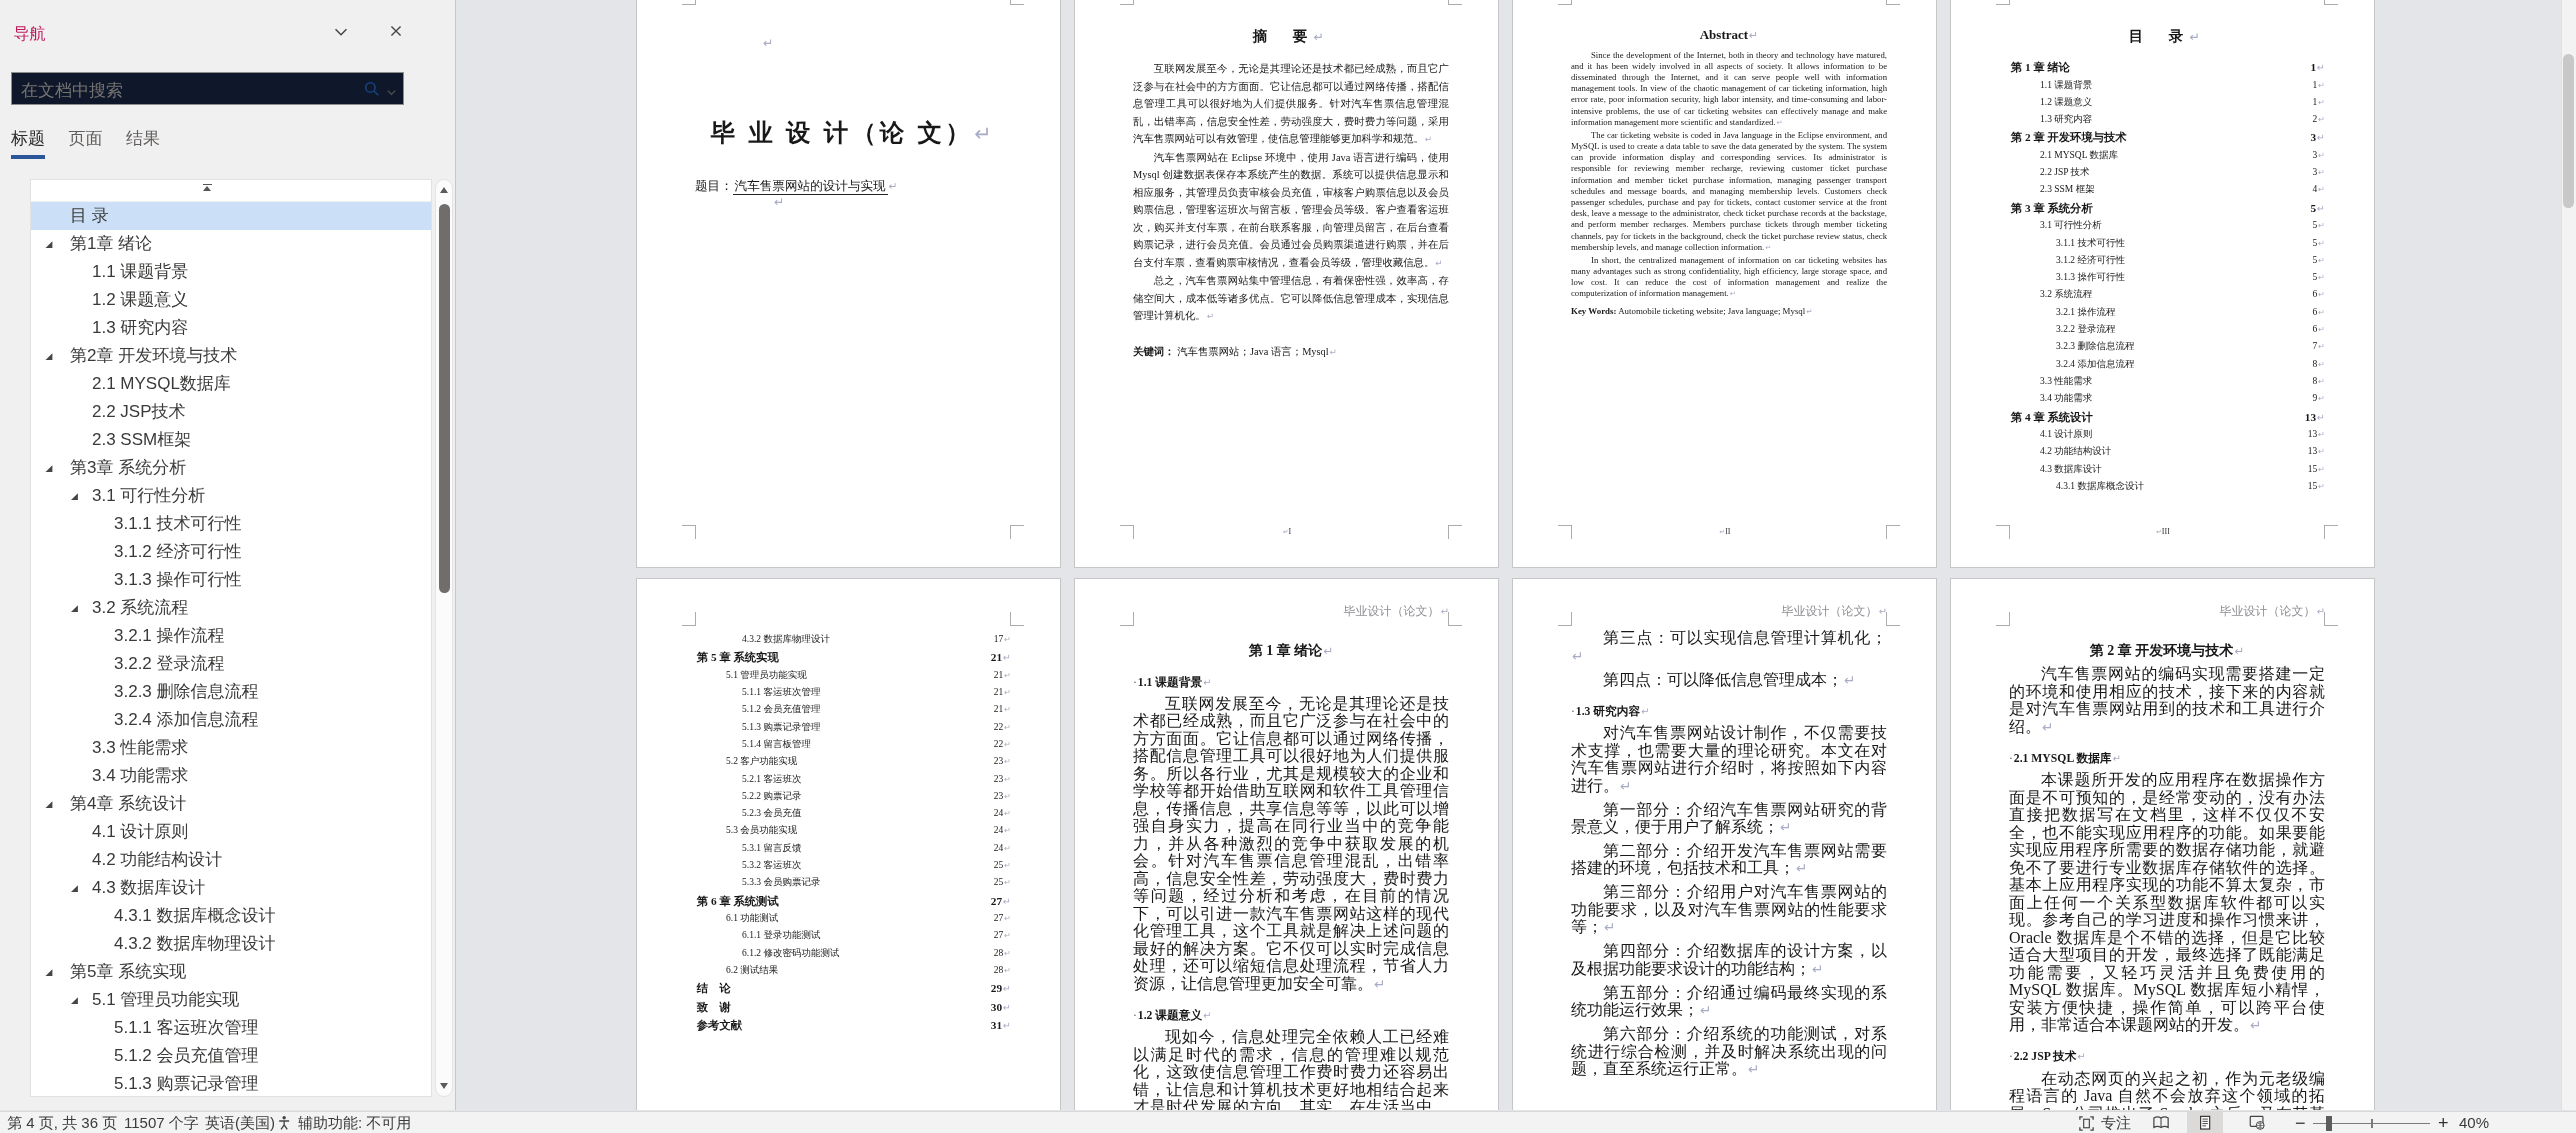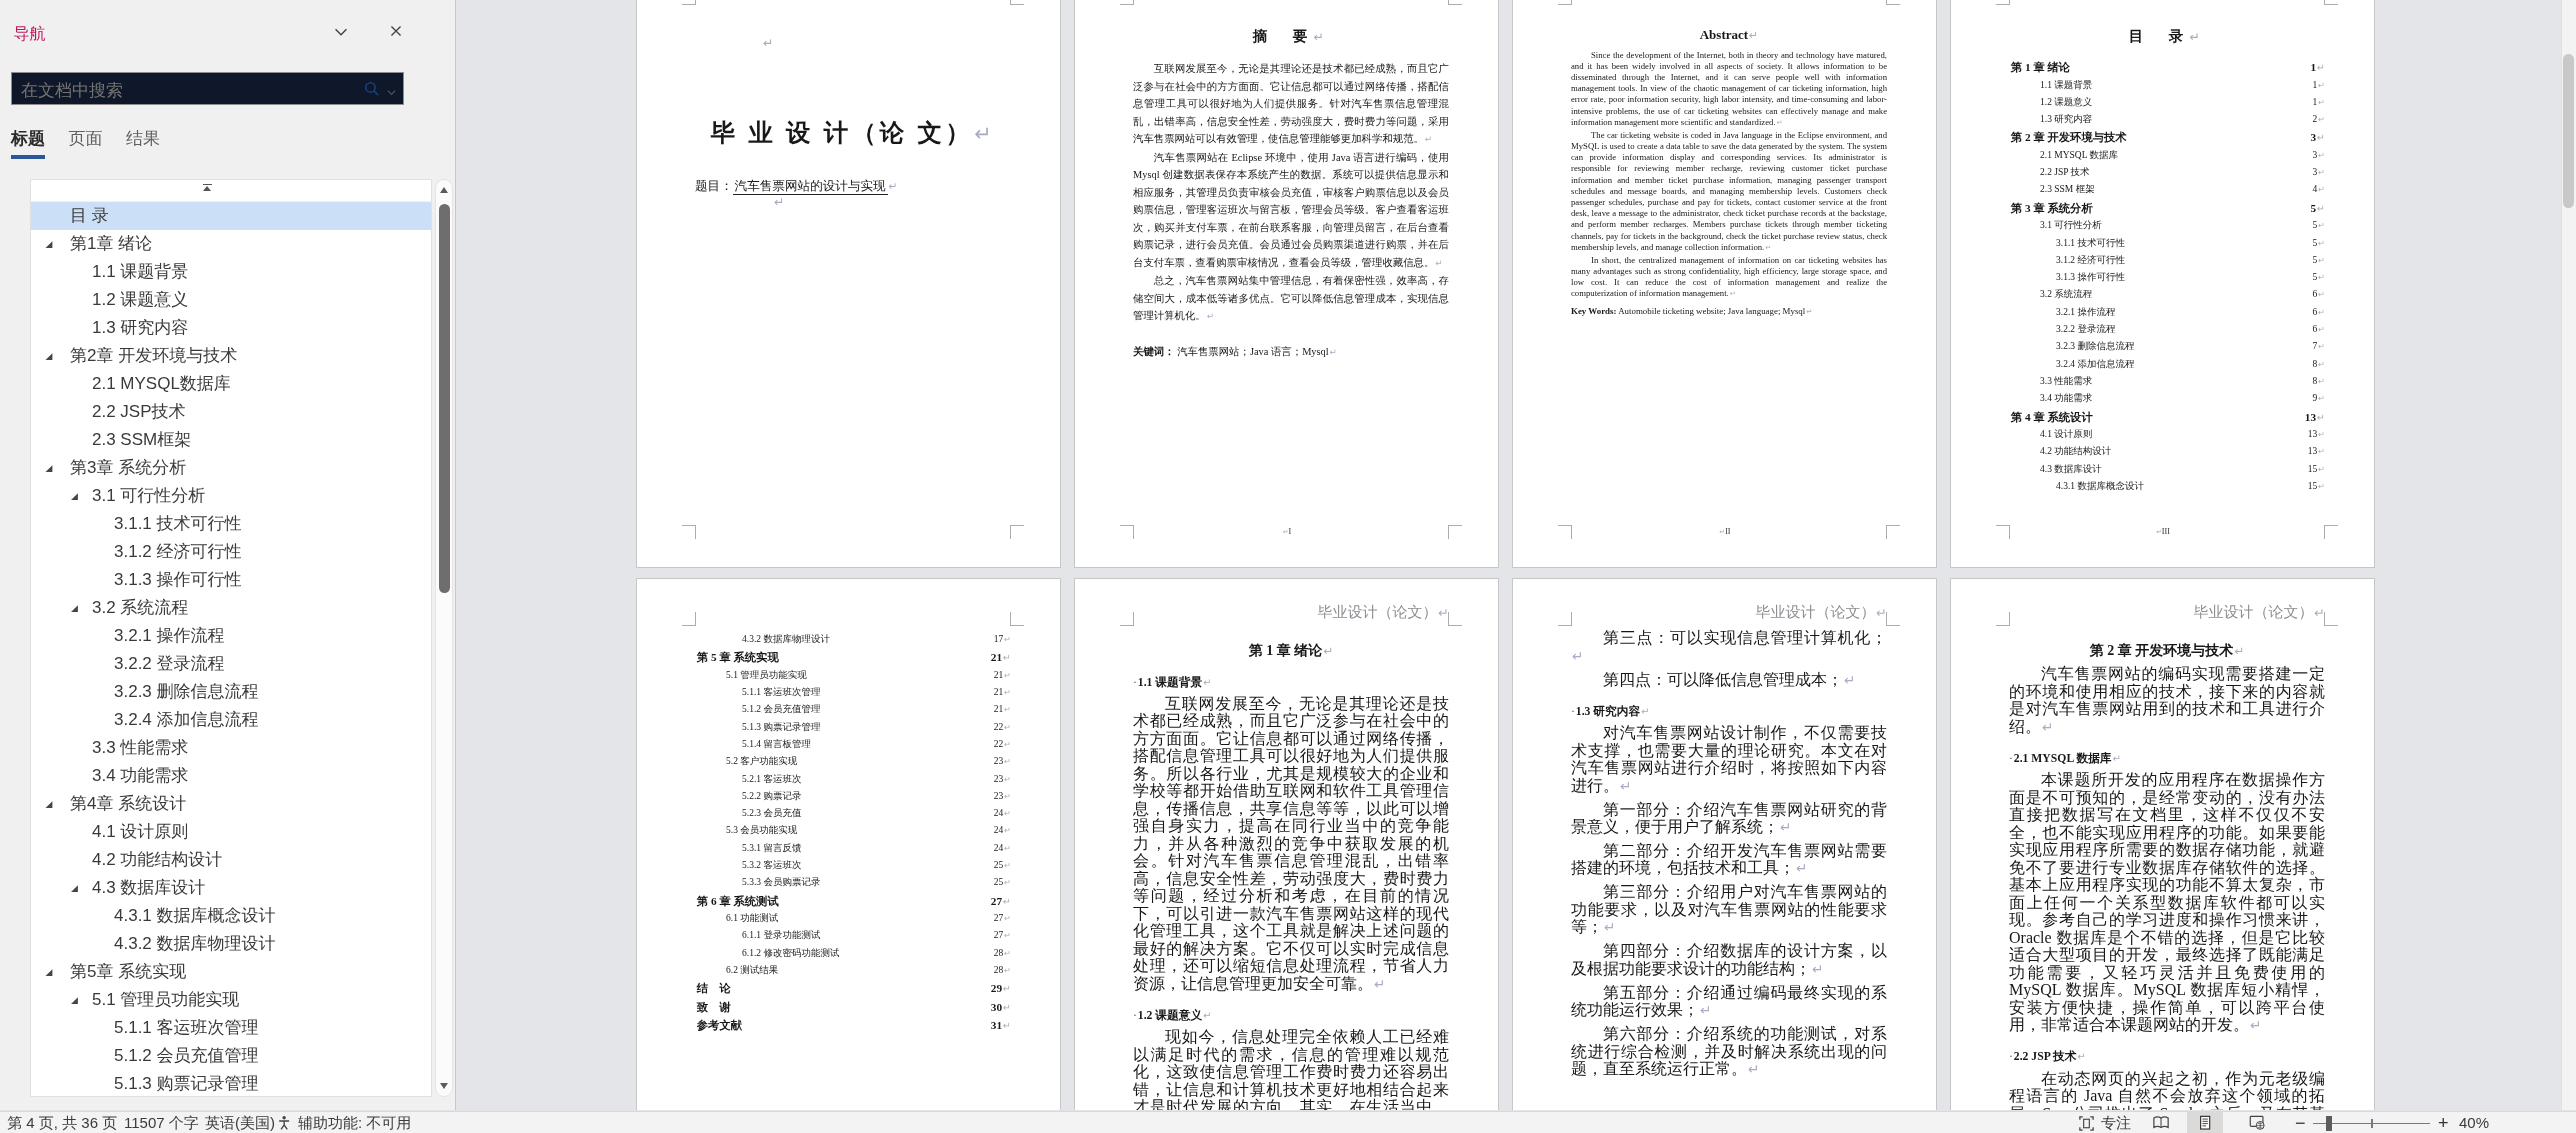--- a/index.html
+++ b/index.html
@@ -15,21 +15,21 @@
   #pane-chevron{left:331px;top:22px}
   #pane-close{left:386px;top:21px}
   .searchbox{position:absolute;left:11px;top:72px;width:393px;height:33px;background:#0f172a;
     border:0.9px solid #8F8D8B;box-sizing:border-box}
   .searchbox .ph{position:absolute;left:9px;top:6.3px;font-size:17px;color:#767472}
   .searchbox .mag{position:absolute;left:351px;top:7.2px}
   .searchbox .sdd{position:absolute;left:374px;top:11.7px}
   #tabs{position:absolute;left:11px;top:127px;height:36px}
   .tab{display:inline-block;margin-right:23.5px;font-size:17px;color:#605E5C;cursor:pointer;
     position:relative;padding-bottom:9px}
-  .tab.active{color:#2b2a29;font-weight:bold}
+  .tab.active{color:#2b2a29;font-weight:normal}
   .tab.active::after{content:"";position:absolute;left:0;right:0;bottom:0;height:3.6px;background:#2B579A}
   #listbox{position:absolute;left:30px;top:179px;width:402px;height:918px;background:#fff;
     border:0.9px solid #E3E1DF;box-sizing:border-box;overflow:hidden}
   .list-top-marker{height:21px;position:relative;border-bottom:0.9px solid #F0F0F0}
   .list-top-marker .tm{position:absolute;left:172px;top:6.3px;width:0;height:0;
     border-left:4.5px solid transparent;border-right:4.5px solid transparent;border-bottom:5.4px solid #555}
   .list-top-marker .tm::before{content:"";position:absolute;left:-4.5px;top:-2.7px;width:9px;height:1.8px;background:#555}
   .trow{position:relative;height:28px;line-height:28px;font-size:17px;color:#3b3a39;
     white-space:nowrap;cursor:pointer}
   .trow.sel{background:#CBE0F7}
@@ -47,21 +47,21 @@
   
   #canvas{position:absolute;left:456px;top:0;width:2120px;height:1110px;overflow:hidden}
   .page{position:absolute;width:423px;height:609px;background:#fff;box-shadow:0 0 0 0.9px #C2C2C2;cursor:text}
   .content{position:absolute;left:58px;right:49px;top:45px;bottom:41px;
     font-family:"Liberation Serif","DejaVu Serif",serif;color:#181818;overflow:hidden}
   .mk{position:absolute;width:12.6px;height:12.6px;border:0 solid #ACACAC}
   .mk.tl{left:45px;top:33px;border-right-width:0.9px;border-bottom-width:0.9px}
   .mk.tr{right:36px;top:33px;border-left-width:0.9px;border-bottom-width:0.9px}
   .mk.bl{left:45px;bottom:28px;border-right-width:0.9px;border-top-width:0.9px}
   .mk.br{right:36px;bottom:28px;border-left-width:0.9px;border-top-width:0.9px}
-  .pheader{position:absolute;top:23.5px;right:49px;font-size:15px;color:#8d8d93;
+  .pheader{position:absolute;top:23.5px;right:49px;font-size:12px;color:#8d8d93;
     font-family:"Liberation Serif",serif}
   .pfooter{position:absolute;bottom:31px;left:0;right:0;text-align:center;font-size:8.1px;color:#333;
     font-family:"Liberation Serif",serif}
   .pmark{color:#A8ACC4;font-family:"DejaVu Sans",sans-serif;font-size:0.85em;margin-left:0.9px;font-weight:normal}
   
   .cover-title{margin-top:114px;text-align:center;font-size:24.4px;font-weight:bold;letter-spacing:3.6px}
   .cover-sub{margin-top:29px;text-align:left;font-size:12.6px}
   .cover-sub .ul{border-bottom:0.9px solid #222;padding:0 1.8px 0.9px}
   .cov-p1{position:absolute;left:67px;top:33px}
   .cov-p2{position:absolute;left:78px;top:192px}

